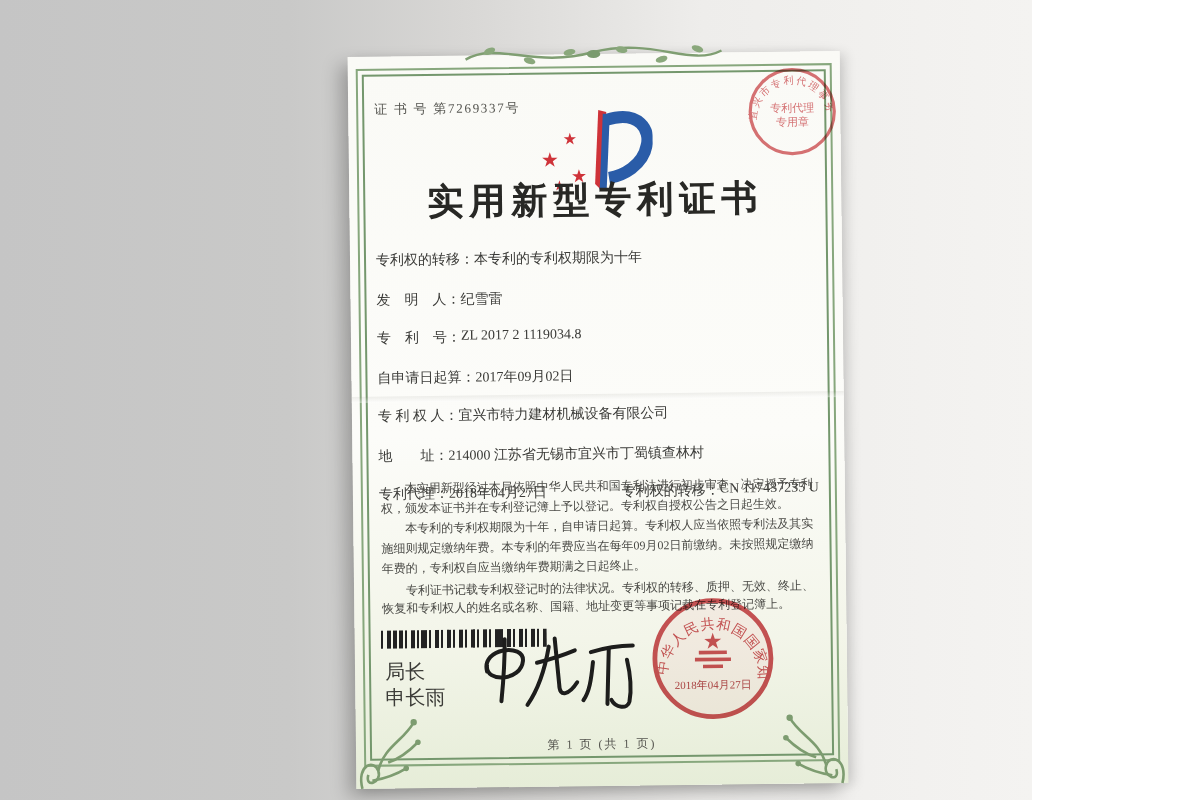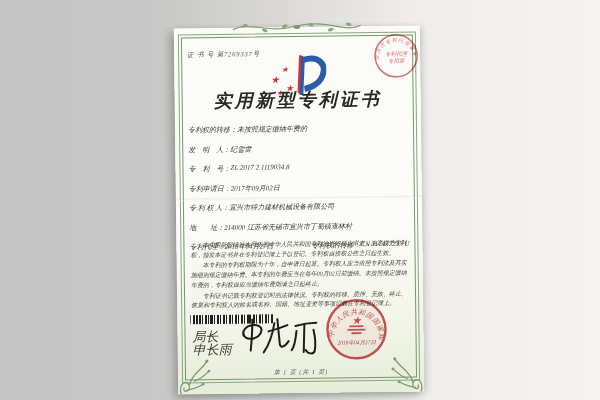--- a/index.html
+++ b/index.html
@@ -1,18 +1,18 @@
 <!DOCTYPE html>
 <html><head>
 <meta charset="utf-8">
 <style>
   html,body{margin:0;padding:0;}
   body{width:600px;height:400px;overflow:hidden;font-family:"Liberation Serif","DejaVu Serif",serif;}
-  .stage{position:relative;width:600px;height:400px;
-    background:linear-gradient(90deg,#c5c5c5 0%,#c9c9c8 28%,#d8d7d5 45%,#eeedeb 68%,#f4f3f1 100%);font-style:italic;}
+  .stage{position:relative;width:516px;height:400px;
+    background:linear-gradient(90deg,#c5c5c5 0%,#c9c9c8 28%,#d8d7d5 45%,#eeedeb 68%,#f4f3f1 100%);}
   .paper{position:absolute;left:176px;top:27px;width:246px;height:366px;
     background:linear-gradient(180deg,#fafaf6 0%,#fcfcf9 52%,#f3f5e9 80%,#e6edd8 100%);
     transform:rotate(-0.7deg);
     box-shadow:-4px 4px 9px rgba(0,0,0,0.25),3px 1px 6px rgba(0,0,0,0.12);}
   .frame{position:absolute;left:7px;right:7px;top:9px;bottom:14px;
     border:1px solid #74976d;outline:1px solid #87a77d;outline-offset:2px;}
   .crease{position:absolute;left:0;top:170px;width:100%;height:3px;
     background:linear-gradient(180deg,rgba(110,110,100,0.10),rgba(255,255,255,0.4));}
   .cert-no{position:absolute;left:13px;top:22px;font-size:8px;letter-spacing:1px;color:#54544f;
     transform:scale(0.82);transform-origin:left top;white-space:nowrap;}
@@ -26,21 +26,21 @@
   .frow .val{flex:0 0 auto;}
   .grant{display:flex;font-size:7px;margin-top:1px;white-space:nowrap;}
   .grant .sp{flex:1;}
   .paras{position:absolute;left:14px;top:213px;width:216px;font-size:6px;line-height:1.62;
     text-align:justify;color:#4a4a46;}
   .paras p{margin:0 0 1px;text-indent:2em;}
   .barcode{position:absolute;left:13px;top:287px;width:83px;height:9px;
     background:
      repeating-linear-gradient(90deg,#222 0 1px,transparent 1px 3px,#222 3px 5px,transparent 5px 6px),
      repeating-linear-gradient(90deg,transparent 0 7px,#222 7px 8px,transparent 8px 13px);}
-  .signoff{position:absolute;left:15px;top:302px;font-size:13px;color:#3c3c38;line-height:13px;}
+  .signoff{position:absolute;left:15px;top:302px;font-size:10px;color:#3c3c38;line-height:13px;}
   .sig{position:absolute;left:52px;top:287px;}
   .gov-seal{position:absolute;left:147px;top:271px;opacity:0.93;mix-blend-mode:multiply;}
   .agent-seal{position:absolute;left:198px;top:6px;opacity:0.85;mix-blend-mode:multiply;}
   .pagefoot{position:absolute;left:0;top:341px;width:100%;text-align:center;font-size:6px;
     color:#55554f;letter-spacing:1px;}
   .fl-bl{position:absolute;left:-2px;bottom:-4px;}
   .fl-br{position:absolute;right:-2px;bottom:-4px;transform:scaleX(-1);}
 </style>
 </head>
 <body>
@@ -84,32 +84,32 @@
       <polygon points="31,2 35,3 32,42 29,39" fill="#cf3339"></polygon>
       <path d="M35,7 C52,2 57,13 55,20 C53,30 43,35 36,36" stroke="#2a5ca8" stroke-width="6" fill="none"></path>
       <line x1="35" y1="4" x2="33" y2="42" stroke="#2a5ca8" stroke-width="3.5"></line>
     </svg>
 
     <div class="title">实用新型专利证书</div>
 
     <div class="fields">
       <div class="frow">
         <span class="lab">专利权的转移：</span>
-        <span class="val">未按照规定缴纳年费的</span>
+        <span class="val">本专利的专利权期限为十年</span>
       </div>
       <div class="frow">
         <span class="lab">发　明　人：</span>
         <span class="val">纪雪雷</span>
       </div>
       <div class="frow">
         <span class="lab">专　利　号：</span>
         <span class="val">ZL 2017 2 1119034.8</span>
       </div>
       <div class="frow">
-        <span class="lab">专利申请日：</span>
+        <span class="lab">自申请日起算：</span>
         <span class="val">2017年09月02日</span>
       </div>
       <div class="frow">
         <span class="lab">专 利 权 人：</span>
         <span class="val">宜兴市特力建材机械设备有限公司</span>
       </div>
       <div class="frow">
         <span class="lab">地　　址：</span>
         <span class="val">214000 江苏省无锡市宜兴市丁蜀镇查林村</span>
       </div>

